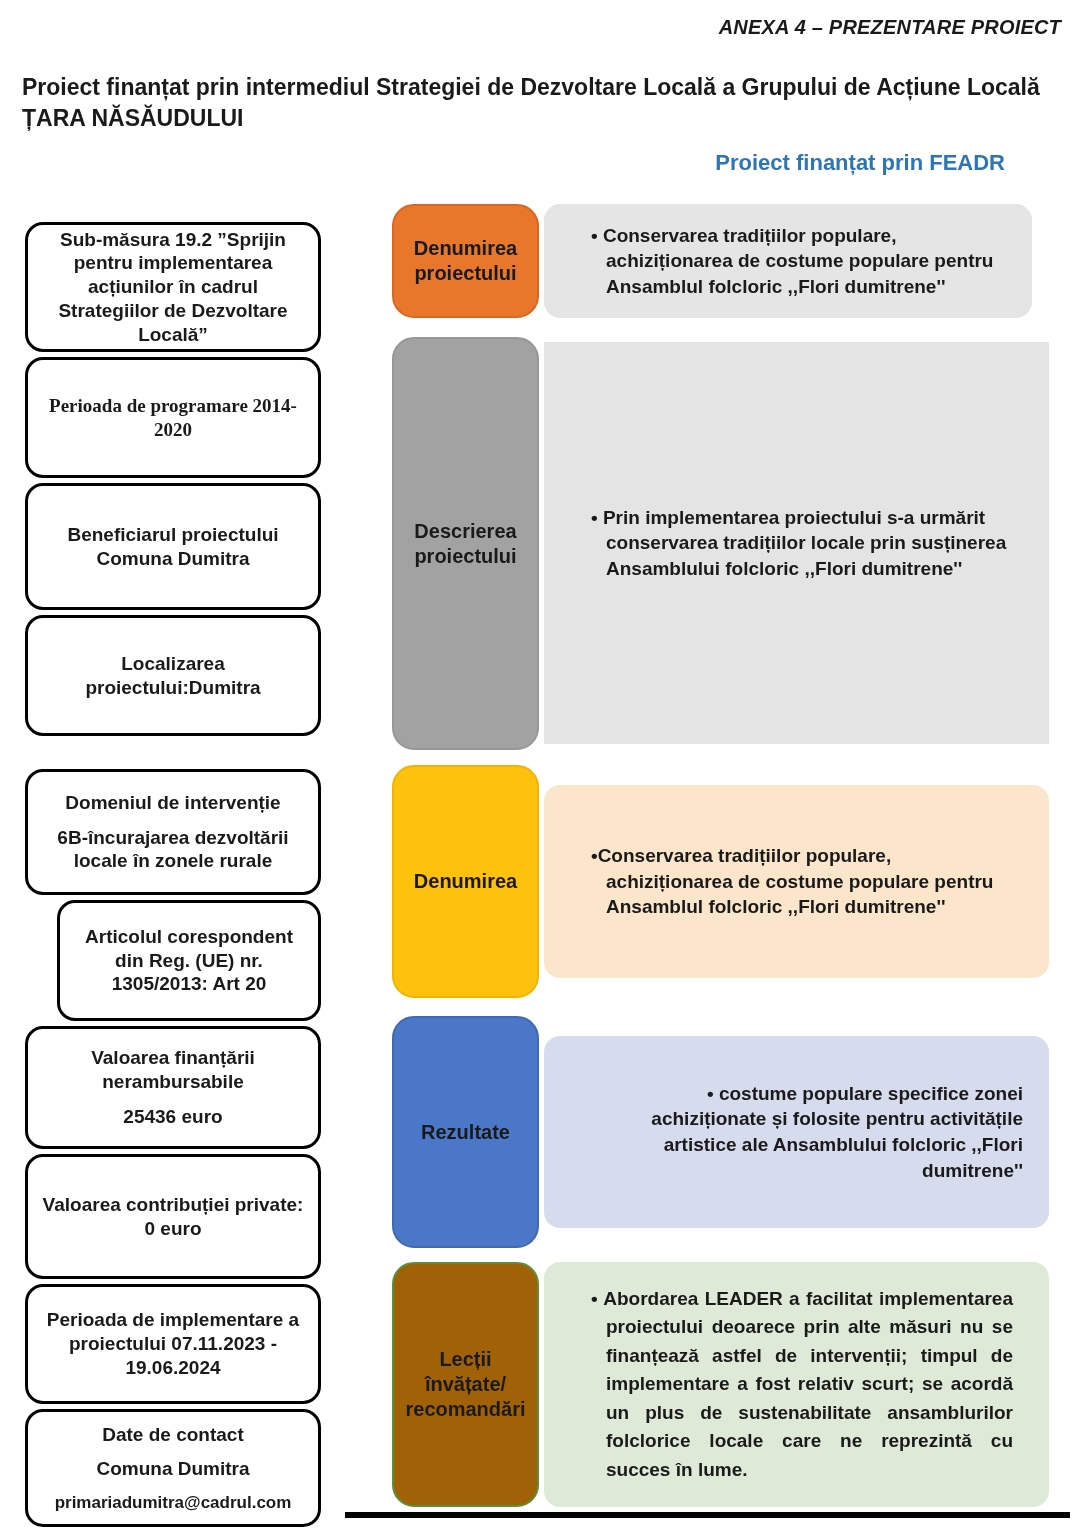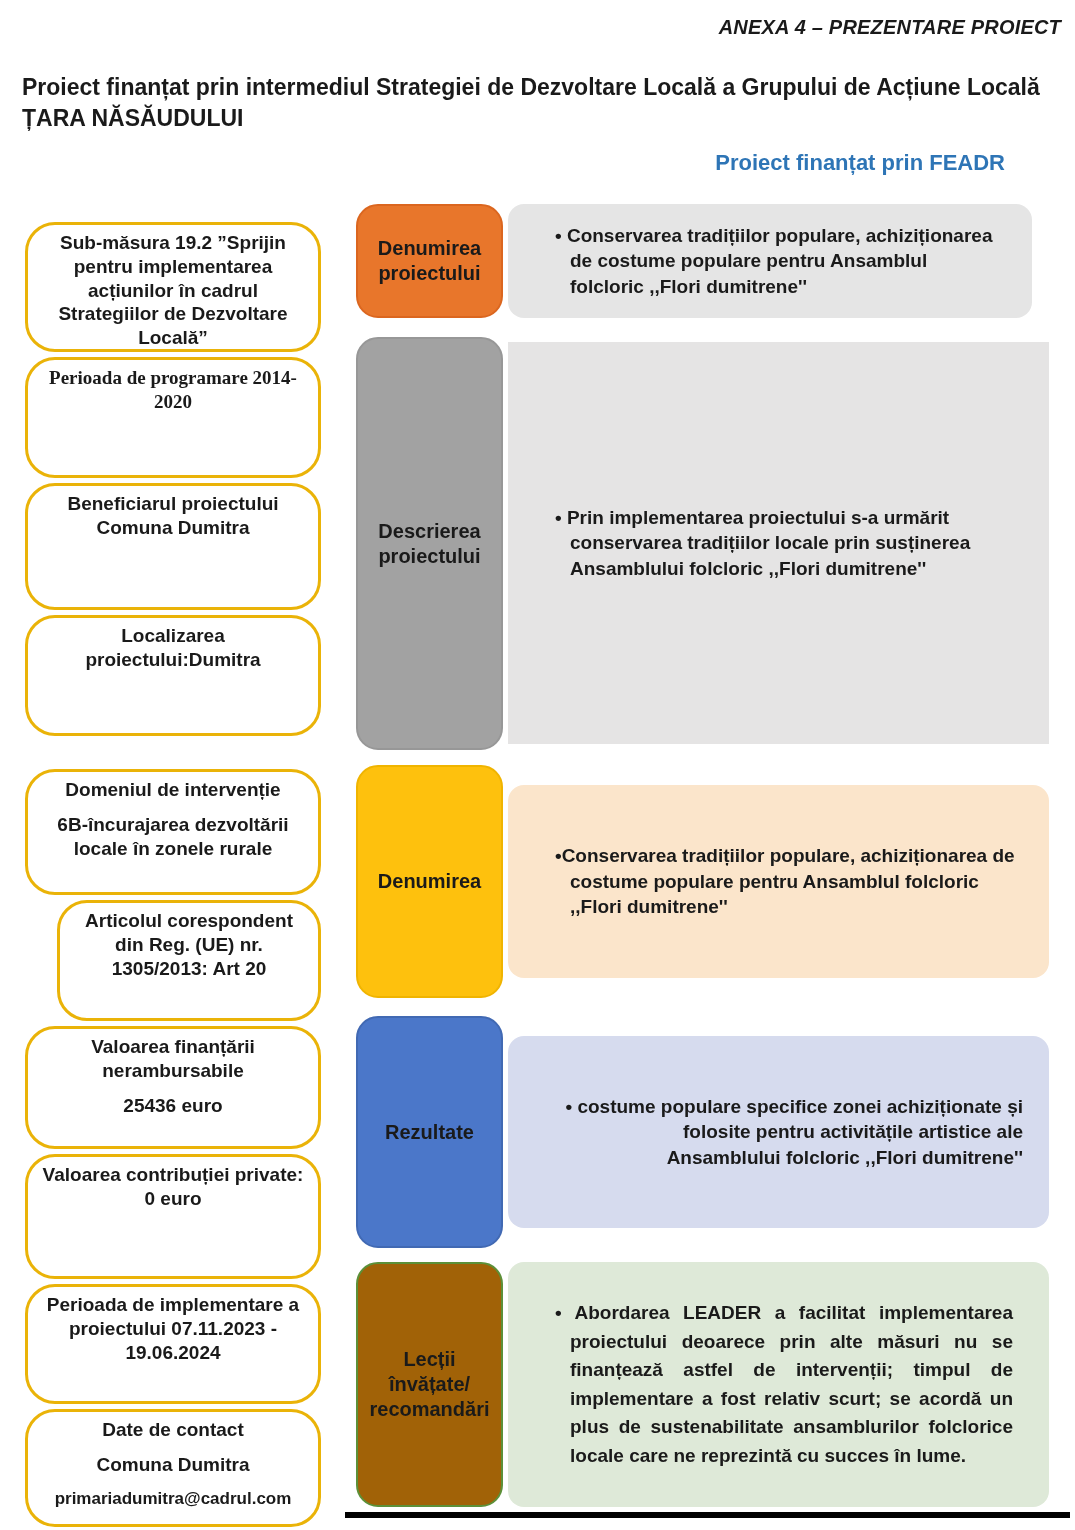--- a/index.html
+++ b/index.html
@@ -28,24 +28,24 @@
     font-size: 22px; font-weight: bold; white-space: nowrap;
   }
 
   
   .left-col {
     position: absolute; left: 25px; top: 222px; width: 296px;
     display: flex; flex-direction: column; gap: 5px;
   }
   .info-box {
     box-sizing: border-box;
-    border: 3px solid #eab308; border-radius: 30px;
+    border: 3px solid #000000; border-radius: 18px;
     background: #fff;
     display: flex; flex-direction: column;
-    align-items: center;
+    justify-content: center; align-items: center;
     text-align: center;
     font-weight: bold; font-size: 19px; line-height: 1.25;
     padding: 6px 14px;
   }
   .info-box p { margin: 0; }
   .info-box p + p { margin-top: 11px; }
   .lb-1 { height: 130px; }
   .lb-2 { height: 121px; font-family: Liberation Serif, serif; }
   .lb-3 { height: 127px; }
   .lb-4 { height: 121px; }
@@ -62,20 +62,21 @@
   .info-row { display: flex; }
   .row-label {
     box-sizing: border-box;
     width: 147px; flex: 0 0 147px;
     border-radius: 22px;
     display: flex; align-items: center; justify-content: center;
     text-align: center;
     font-size: 20px; font-weight: bold; line-height: 1.25;
     padding: 20px 8px;
     border: 2px solid transparent;
+    margin-left: 36px;
   }
   .row-content {
     box-sizing: border-box;
     flex: 1; margin-left: 5px;
     border-radius: 16px;
     display: flex; align-items: center;
   }
   .row-text {
     margin: 0; font-weight: bold; font-size: 19px; line-height: 1.35;
     padding: 8px 26px 8px 62px; text-indent: -15px;

